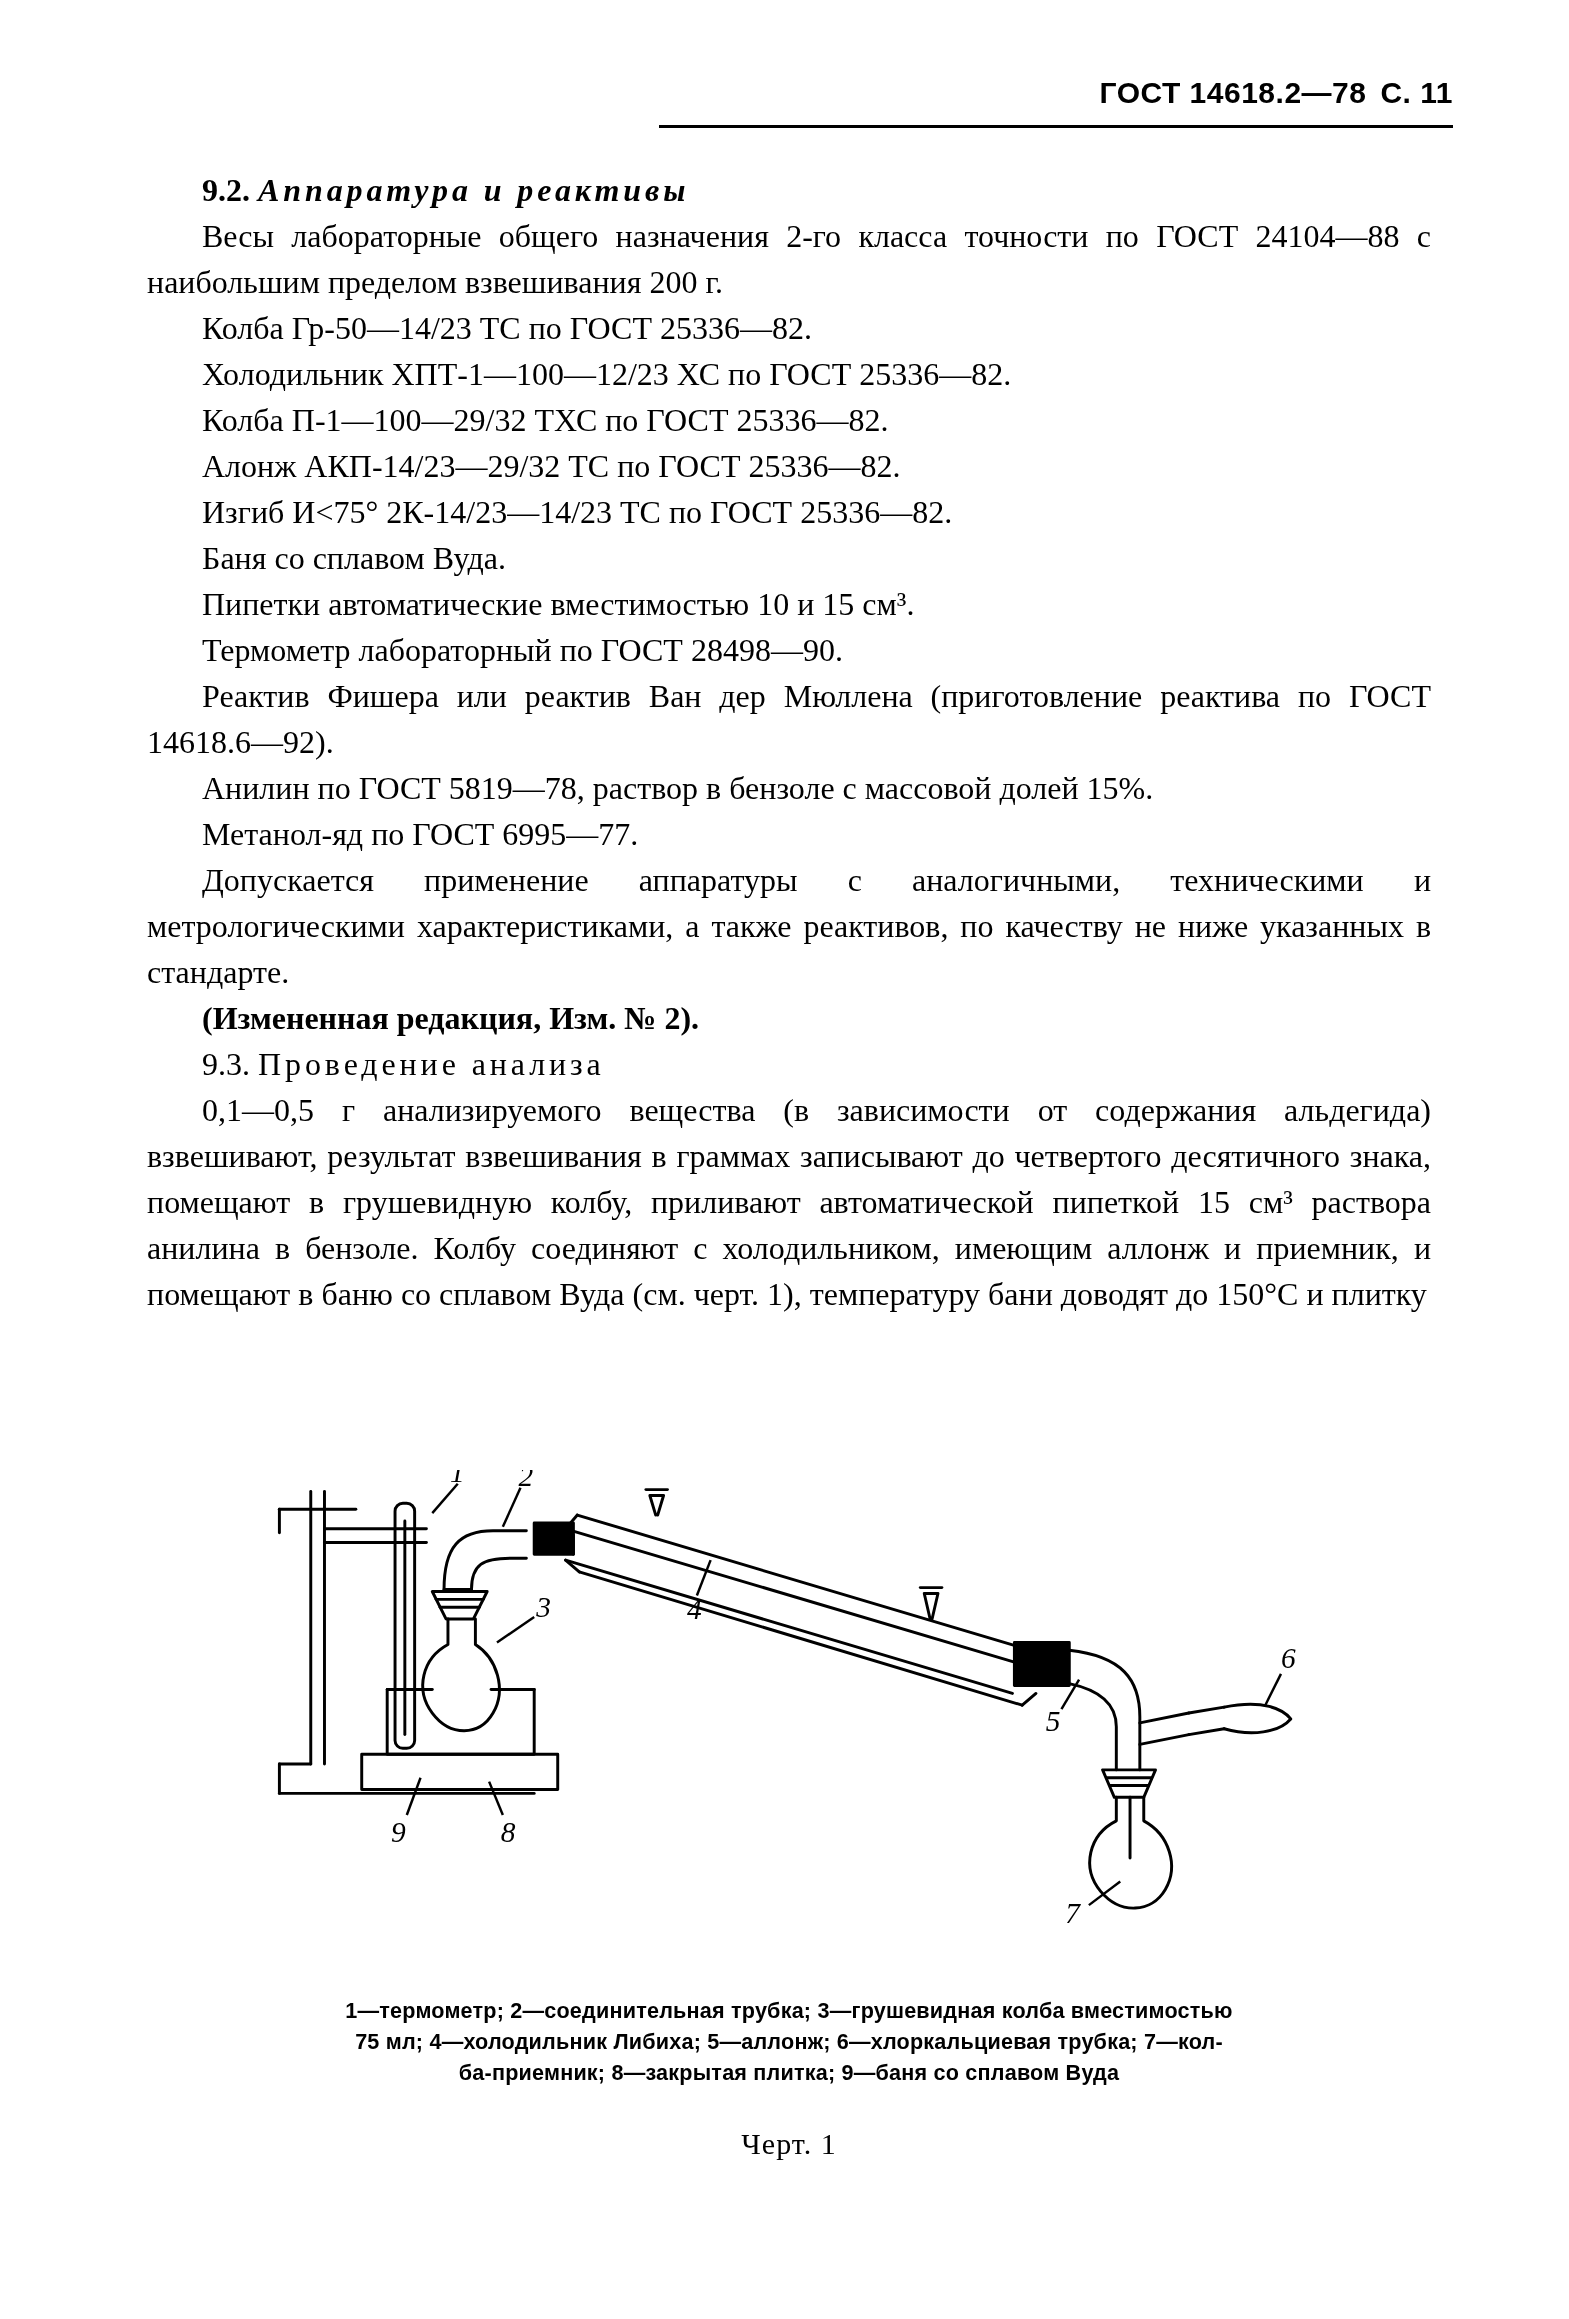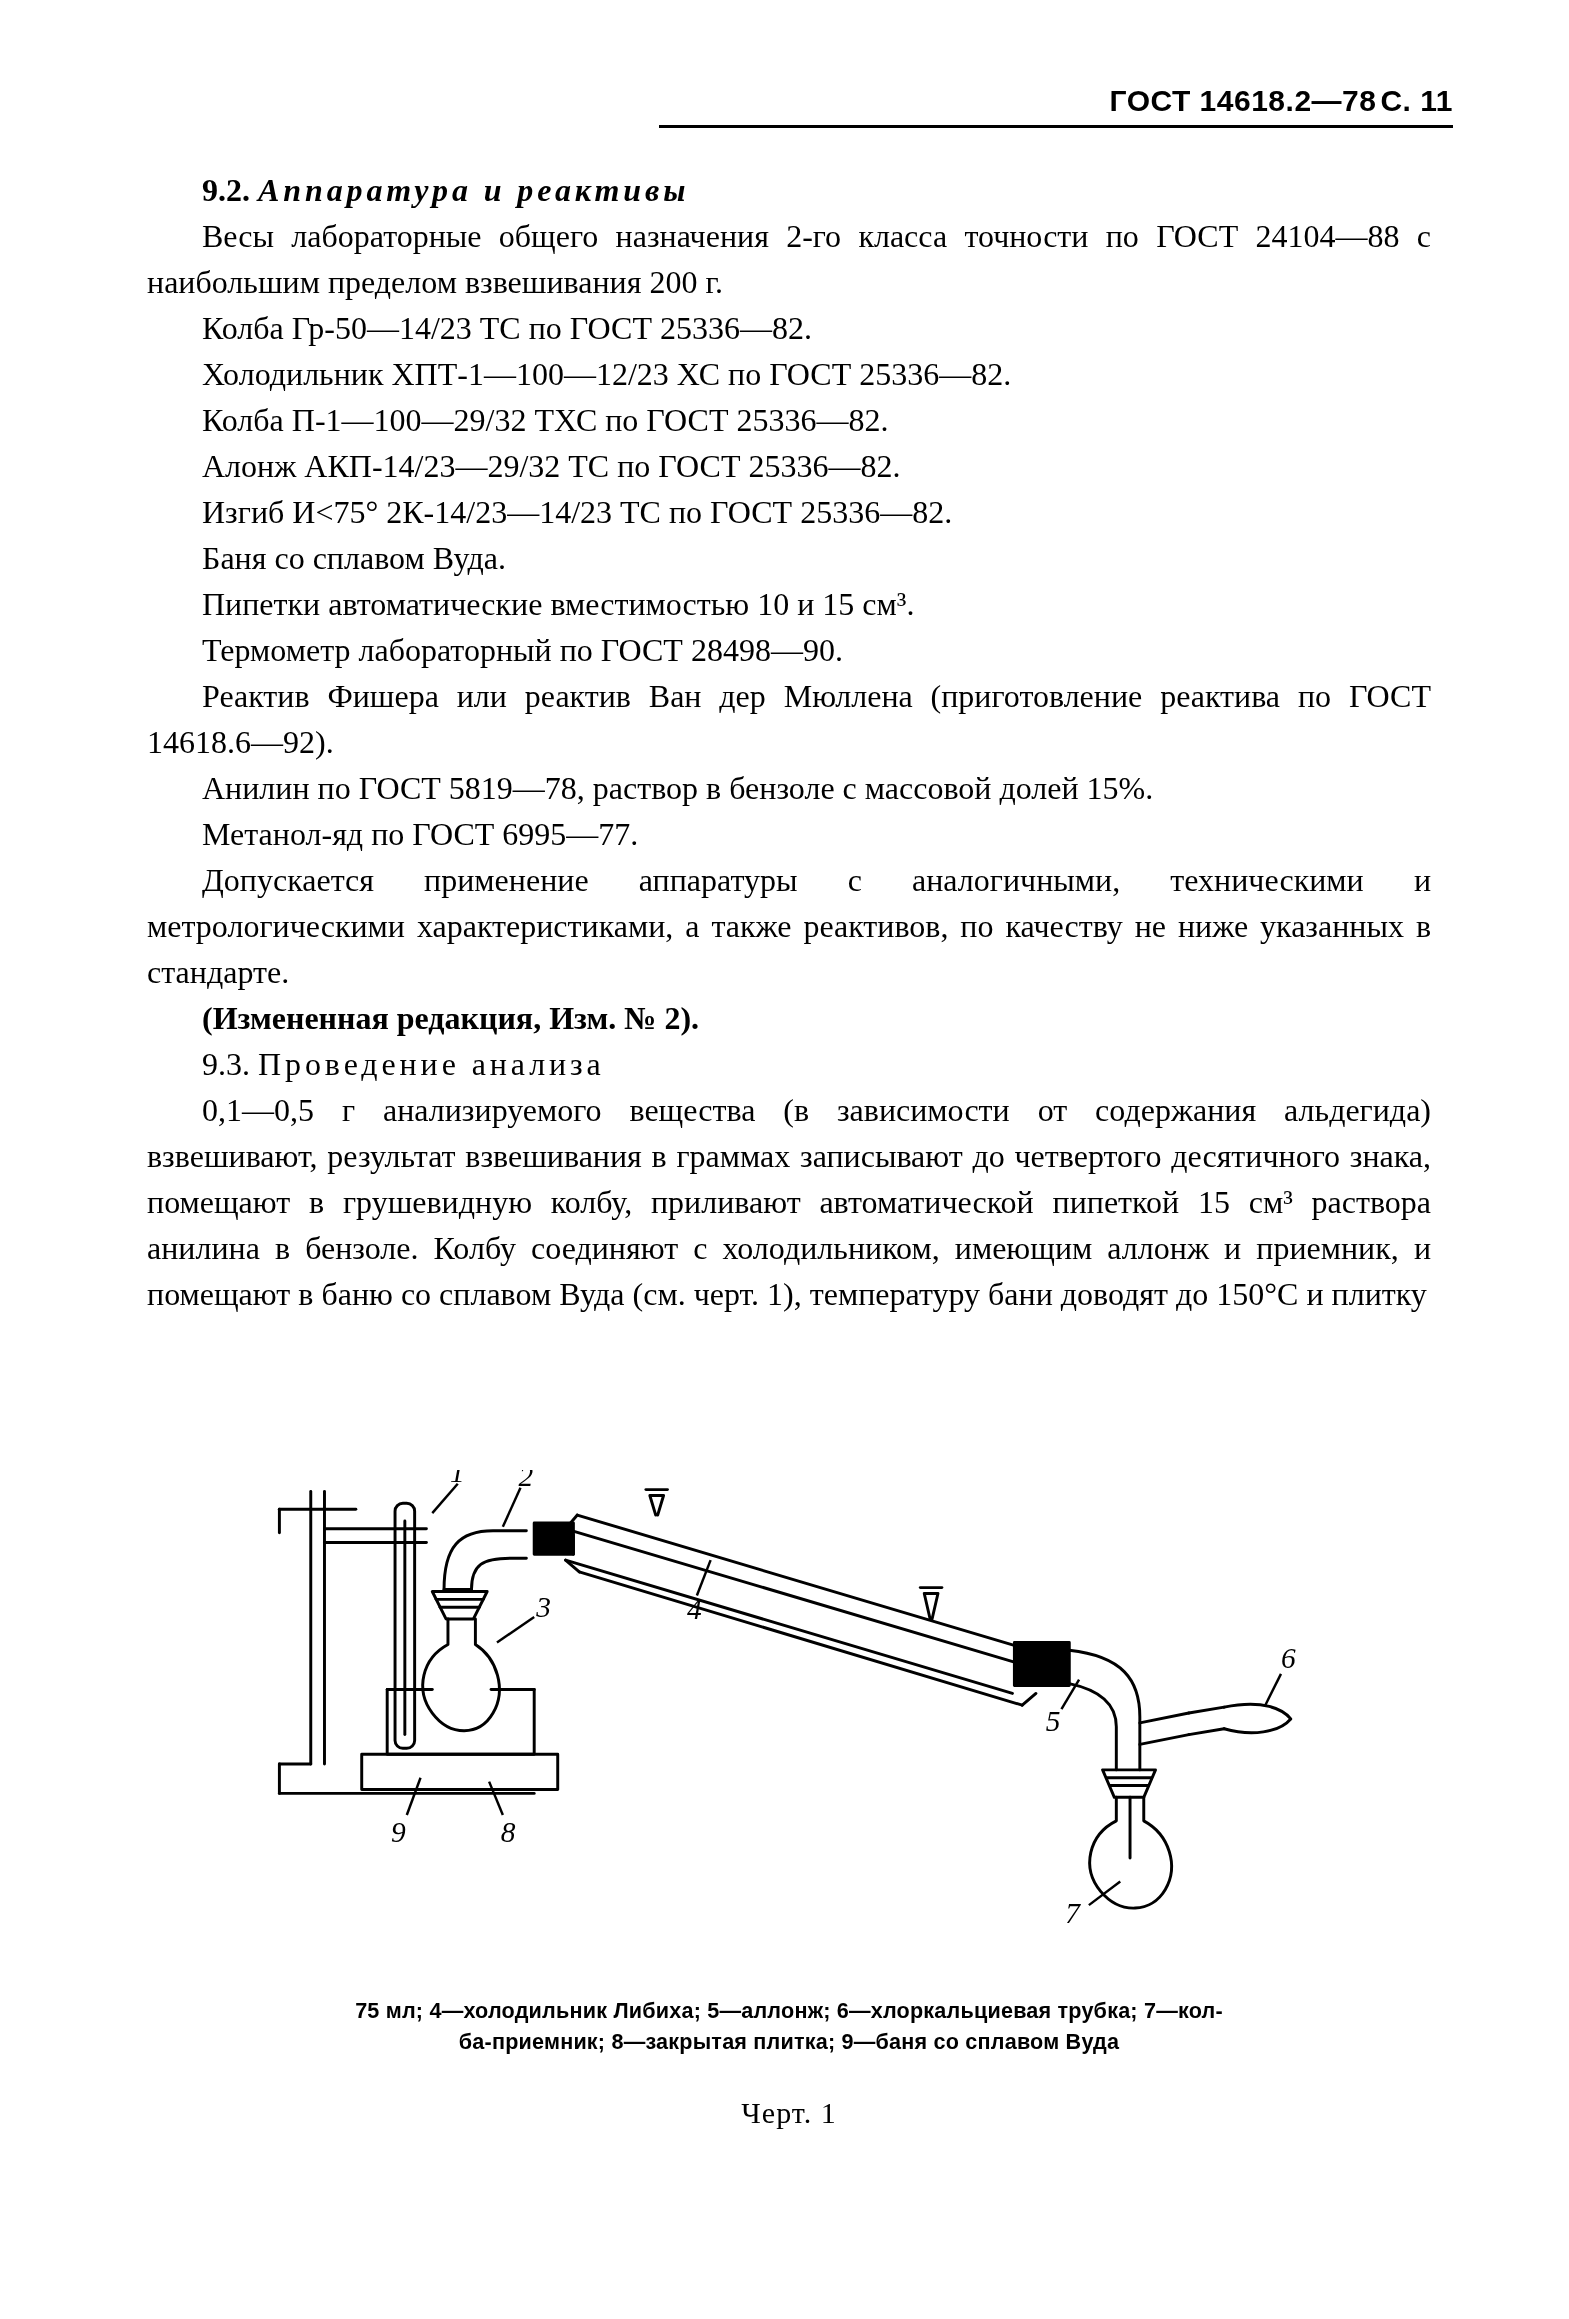--- a/index.html
+++ b/index.html
@@ -19,25 +19,25 @@
     position: absolute;
     left: 0; top: 0;
     width: 1569px;
     height: 2319px;
     background: #fff;
   }
 
   
   .header {
     position: absolute;
-    top: 84px;
+    top: 76px;
     right: 116px;
     display: flex;
     align-items: baseline;
-    gap: 4px;
+    gap: 14px;
     font-family: "Liberation Sans", sans-serif;
   }
   .header-rule {
     position: absolute;
     top: 125px;
     left: 659px;
     width: 794px;
     height: 2.9px;
     background: #000;
   }
@@ -236,20 +236,21 @@
         <text x="456" y="152">4</text>
         <text x="822" y="266">5</text>
         <text x="1062" y="202">6</text>
         <text x="842" y="462">7</text>
         <text x="266" y="380">8</text>
         <text x="154" y="380">9</text>
       </g>
     </svg>
 
     <div class="figure-caption">
+      <div>1—термометр; 2—соединительная трубка; 3—грушевидная колба вместимостью</div>
       <div>75 мл; 4—холодильник Либиха; 5—аллонж; 6—хлоркальциевая трубка; 7—кол-</div>
       <div>ба-приемник; 8—закрытая плитка; 9—баня со сплавом Вуда</div>
     </div>
 
     <div class="figure-number">Черт. 1</div>
   </div>
 
 </div>
 
 

